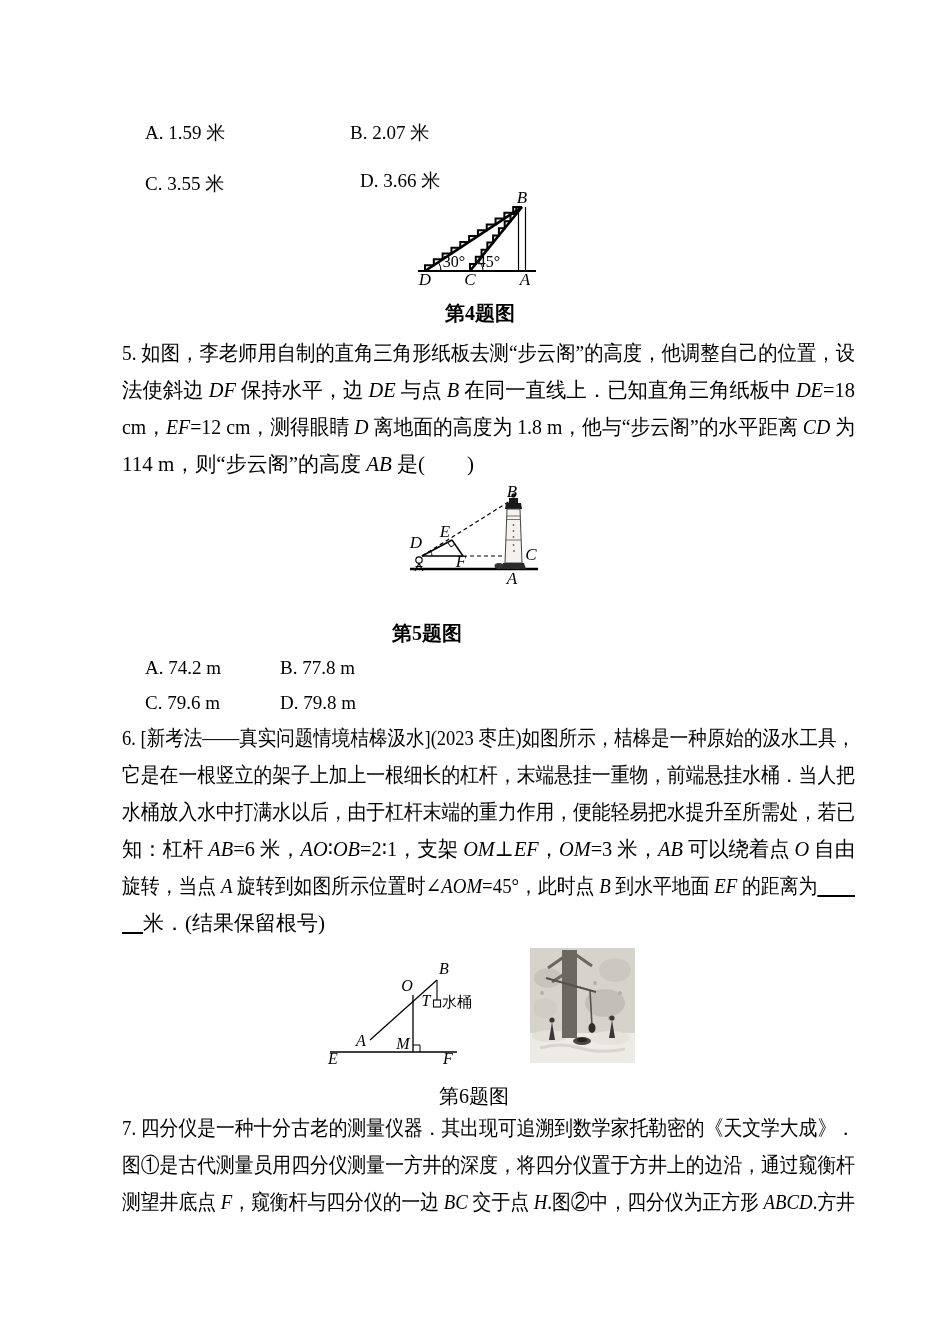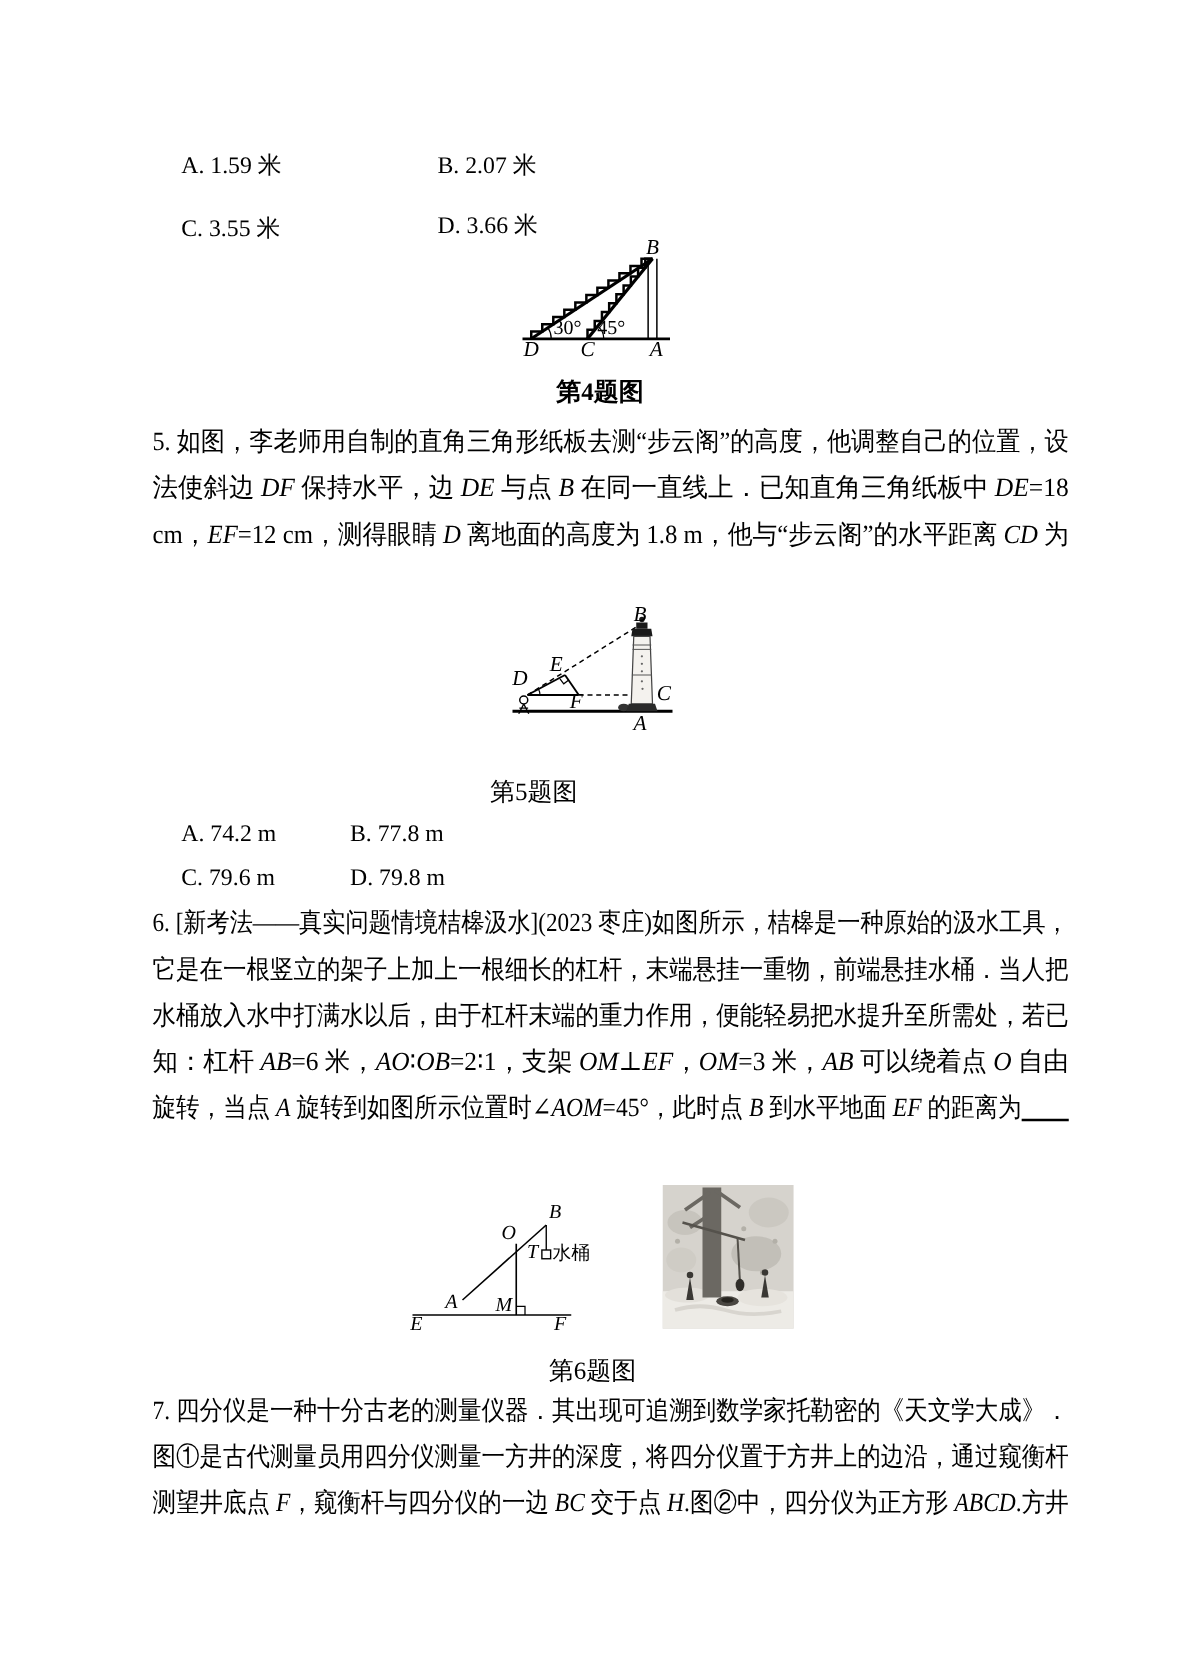--- a/index.html
+++ b/index.html
@@ -24,21 +24,21 @@
   .ptl6{font-size:16px;font-style:italic;}
   .ang{font-size:16px;}
   .cjk{font-size:15px;font-style:normal;}
 </style>
 </head>
 <body>
 
 <div class="opt" style="left:145px;top:120px;">A. 1.59 米</div>
 <div class="opt" style="left:350px;top:120px;">B. 2.07 米</div>
 <div class="opt" style="left:145px;top:171px;">C. 3.55 米</div>
-<div class="opt" style="left:350px;top:168px;">D. 3.66 米</div>
+<div class="opt" style="left:360px;top:168px;">D. 3.66 米</div>
 
 <div class="abs" style="left:415px;top:192px;">
   <svg width="130" height="100" viewBox="0 0 130 100">
     <line x1="3" y1="79" x2="121" y2="79" stroke="#000" stroke-width="2.2"></line>
     <line x1="10" y1="79" x2="107" y2="15" stroke="#000" stroke-width="2.6"></line>
     <path d="M10 79 l0 -5.82 l8.82 0 l0 -5.82 l8.82 0 l0 -5.82 l8.82 0 l0 -5.82 l8.82 0 l0 -5.82 l8.82 0 l0 -5.82 l8.82 0 l0 -5.82 l8.82 0 l0 -5.82 l8.82 0 l0 -5.82 l8.82 0 l0 -5.82 l8.82 0 l0 -5.82 l8.82 0" fill="none" stroke="#000" stroke-width="2"></path>
     <line x1="55" y1="79" x2="107" y2="15" stroke="#000" stroke-width="2.6"></line>
     <path d="M55 79 l0 -7.11 l5.78 0 l0 -7.11 l5.78 0 l0 -7.11 l5.78 0 l0 -7.11 l5.78 0 l0 -7.11 l5.78 0 l0 -7.11 l5.78 0 l0 -7.11 l5.78 0 l0 -7.11 l5.78 0 l0 -7.11 l5.78 0" fill="none" stroke="#000" stroke-width="2"></path>
     <line x1="103.5" y1="15" x2="103.5" y2="79" stroke="#000" stroke-width="1.2"></line>
     <line x1="110.5" y1="15" x2="110.5" y2="79" stroke="#000" stroke-width="1.2"></line>
@@ -51,20 +51,21 @@
     <text class="ptl" x="55" y="93" text-anchor="middle">C</text>
     <text class="ptl" x="110" y="93" text-anchor="middle">A</text>
   </svg>
 </div>
 <div class="caption" style="left:410px;top:300px;font-weight:bold;">第4题图</div>
 
 <div class="tblock" style="top:335px;">
   <div class="tline fit" style="transform: scaleX(0.921252);"><span>5. 如图，李老师用自制的直角三角形纸板去测“步云阁”的高度，他调整自己的位置，设</span></div>
   <div class="tline fit" style="transform: scaleX(0.971605);"><span>法使斜边 </span><span class="it">DF</span><span> 保持水平，边 </span><span class="it">DE</span><span> 与点 </span><span class="it">B</span><span> 在同一直线上．已知直角三角纸板中 </span><span class="it">DE</span><span>=18</span></div>
   <div class="tline fit" style="transform: scaleX(0.943182);"><span>cm，</span><span class="it">EF</span><span>=12 cm，测得眼睛 </span><span class="it">D</span><span> 离地面的高度为 1.8 m，他与“步云阁”的水平距离 </span><span class="it">CD</span><span> 为</span></div>
+  <div class="tline"><span>114 m，则“步云阁”的高度 </span><span class="it">AB</span><span> 是(　　)</span></div>
 </div>
 
 <div class="abs" style="left:400px;top:485px;">
   <svg width="150" height="105" viewBox="0 0 150 105">
     <line x1="10" y1="84" x2="138" y2="84" stroke="#000" stroke-width="2.4"></line>
     <line x1="22" y1="71" x2="110" y2="16" stroke="#000" stroke-width="1.2" stroke-dasharray="4 3"></line>
     <line x1="22" y1="71" x2="52" y2="55" stroke="#000" stroke-width="1.5"></line>
     <line x1="52" y1="55" x2="63" y2="71" stroke="#000" stroke-width="1.5"></line>
     <line x1="22" y1="71" x2="63" y2="71" stroke="#000" stroke-width="1.5"></line>
     <line x1="63" y1="71" x2="106" y2="71" stroke="#000" stroke-width="1.2" stroke-dasharray="4 3"></line>
@@ -85,33 +86,34 @@
     <ellipse cx="99" cy="81" rx="4.5" ry="3" fill="#333"></ellipse>
     <polygon points="103,78 124,78 126,84 101,84" fill="#2a2a2a"></polygon>
     <text class="ptl" x="112" y="12" text-anchor="middle">B</text>
     <text class="ptl" x="45" y="52" text-anchor="middle">E</text>
     <text class="ptl" x="16" y="63" text-anchor="middle">D</text>
     <text class="ptl" x="61" y="81.5" text-anchor="middle">F</text>
     <text class="ptl" x="131" y="75" text-anchor="middle">C</text>
     <text class="ptl" x="112" y="99" text-anchor="middle">A</text>
   </svg>
 </div>
-<div class="caption" style="left:357px;top:620px;">第5题图</div>
+<div class="caption" style="left:357px;top:620px;font-weight:bold;">第5题图</div>
 
 <div class="opt" style="left:145px;top:655px;">A. 74.2 m</div>
 <div class="opt" style="left:280px;top:655px;">B. 77.8 m</div>
 <div class="opt" style="left:145px;top:690px;">C. 79.6 m</div>
 <div class="opt" style="left:280px;top:690px;">D. 79.8 m</div>
 
 <div class="tblock" style="top:720px;">
   <div class="tline fit" style="transform: scaleX(0.881821);"><span>6. [新考法——真实问题情境桔槔汲水](2023 枣庄)如图所示，桔槔是一种原始的汲水工具，</span></div>
   <div class="tline fit" style="transform: scaleX(0.894994);"><span>它是在一根竖立的架子上加上一根细长的杠杆，末端悬挂一重物，前端悬挂水桶．当人把</span></div>
   <div class="tline fit" style="transform: scaleX(0.894994);"><span>水桶放入水中打满水以后，由于杠杆末端的重力作用，便能轻易把水提升至所需处，若已</span></div>
   <div class="tline fit" style="transform: scaleX(0.967717);"><span>知：杠杆 </span><span class="it">AB</span><span>=6 米，</span><span class="it">AO</span><span>∶</span><span class="it">OB</span><span>=2∶1，支架 </span><span class="it">OM</span><span>⊥</span><span class="it">EF</span><span>，</span><span class="it">OM</span><span>=3 米，</span><span class="it">AB</span><span> 可以绕着点 </span><span class="it">O</span><span> 自由</span></div>
   <div class="tline fit" style="transform: scaleX(0.896996);"><span>旋转，当点 </span><span class="it">A</span><span> 旋转到如图所示位置时∠</span><span class="it">AOM</span><span>=45°，此时点 </span><span class="it">B</span><span> 到水平地面 </span><span class="it">EF</span><span> 的距离为</span><span class="ul">　　</span></div>
+  <div class="tline"><span class="ul">　</span><span>米．(结果保留根号)</span></div>
 </div>
 
 <div class="abs" style="left:325px;top:960px;">
   <svg width="155" height="105" viewBox="0 0 155 105">
     <line x1="5" y1="92" x2="132" y2="92" stroke="#000" stroke-width="1.3"></line>
     <line x1="45" y1="80" x2="112" y2="20" stroke="#000" stroke-width="1.3"></line>
     <line x1="88" y1="35" x2="88" y2="92" stroke="#000" stroke-width="1.3"></line>
     <path d="M88 85 H95 V92" fill="none" stroke="#000" stroke-width="1"></path>
     <line x1="112" y1="20" x2="112" y2="40" stroke="#000" stroke-width="1.1"></line>
     <rect x="108.5" y="40" width="7" height="7" fill="#fff" stroke="#000" stroke-width="1.1"></rect>

